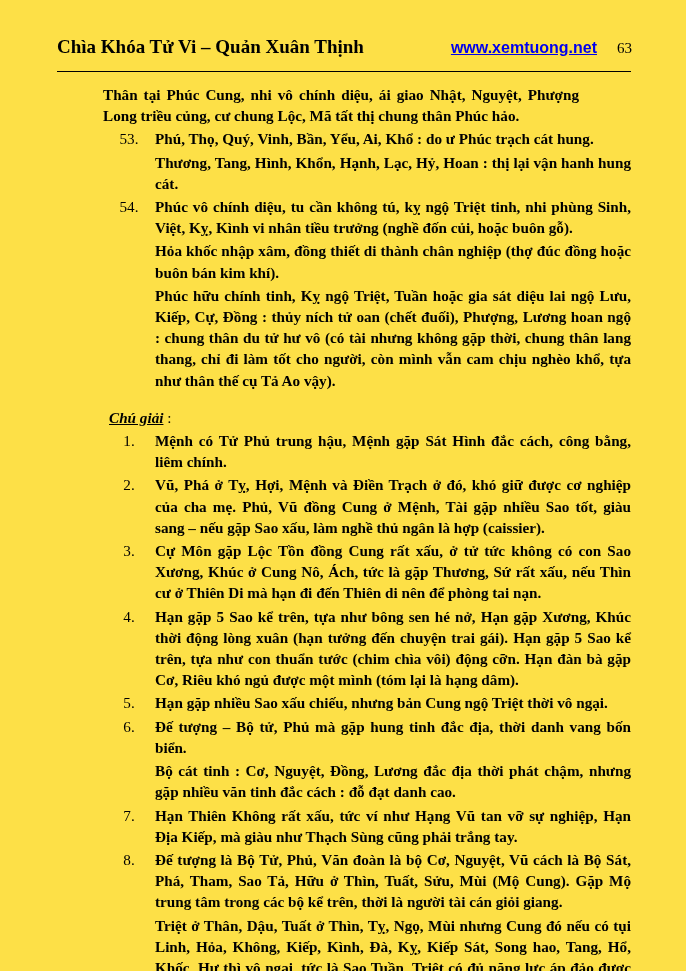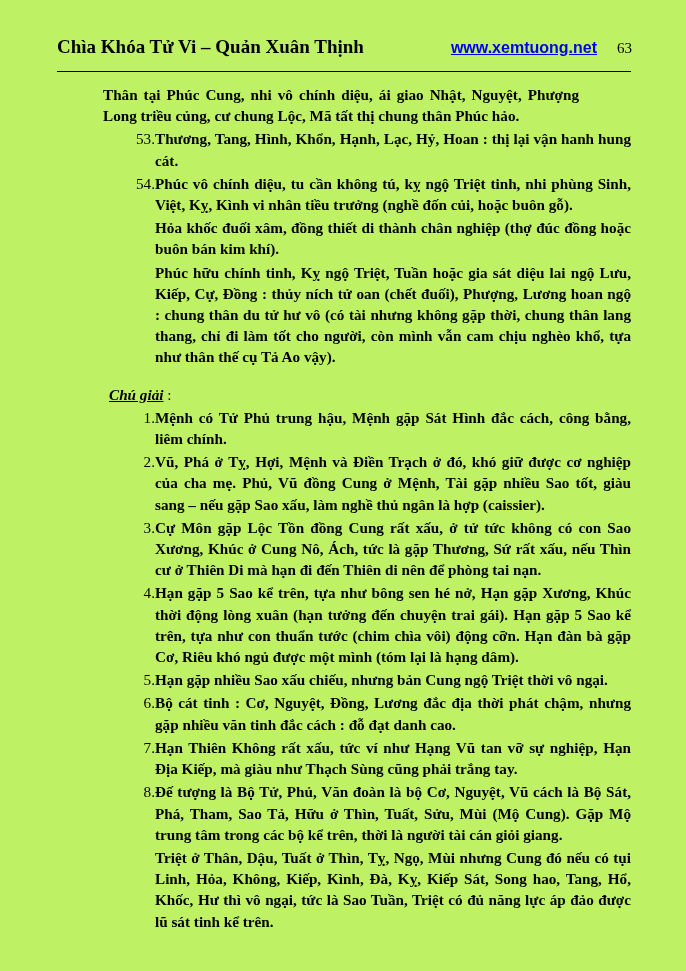--- a/index.html
+++ b/index.html
@@ -1,19 +1,19 @@
 <!DOCTYPE html>
 <html><head>
 <meta charset="utf-8">
 <style>
   html,body{margin:0;padding:0;background:#ffffff;}
   .page{
     position:relative;
     width:686px;height:971px;
-    background:#bef264;
+    background:#fde047;
     font-family:"Liberation Serif", serif;
     color:#000000;
     overflow:hidden;
   }
   .header{
     position:absolute;
     left:57px;right:54px;top:36px;
     display:flex;justify-content:space-between;align-items:baseline;
   }
   .title{
@@ -41,21 +41,21 @@
   .content{
     position:absolute;
     left:103px;top:84px;
     width:528px;
     font-size:15.2px;
     line-height:21.2px;
   }
   .content p{margin:0 0 2px 0;text-align:justify;font-weight:bold;}
   .intro{margin-left:52px;width:476px;}
   .item{display:flex;align-items:flex-start;}
-  .num{flex:0 0 52px;text-align:right;}
+  .num{flex:0 0 52px;text-align:center;}
   .txt{flex:1 1 auto;min-width:0;}
   .notes-heading{margin:14px 0 2px 6px;line-height:21.2px;}
   .notes-heading-label{
     font-weight:bold;font-style:italic;text-decoration:underline;
   }
 </style>
 </head>
 <body>
 
 <div class="page">
@@ -70,29 +70,30 @@
 
   <div class="header-divider"></div>
 
   <div class="content">
 
     <p class="intro">Thân tại Phúc Cung, nhi vô chính diệu, ái giao Nhật, Nguyệt, Phượng Long triều củng, cư chung Lộc, Mã tất thị chung thân Phúc hảo.</p>
 
     <div class="item">
       <div class="num">53.</div>
       <div class="txt">
+        <p>Phú, Thọ, Quý, Vinh, Bần, Yểu, Ai, Khổ : do ư Phúc trạch cát hung.</p>
         <p>Thương, Tang, Hình, Khổn, Hạnh, Lạc, Hỷ, Hoan : thị lại vận hanh hung cát.</p>
       </div>
     </div>
 
     <div class="item">
       <div class="num">54.</div>
       <div class="txt">
         <p>Phúc vô chính diệu, tu cần không tú, kỵ ngộ Triệt tinh, nhi phùng Sinh, Việt, Kỵ, Kình vi nhân tiều trưởng (nghề đốn củi, hoặc buôn gỗ).</p>
-        <p>Hỏa khốc đuối xâm, đồng thiết di thành chân nghiệp (thợ đúc đồng hoặc buôn bán kim khí).</p>
+        <p>Hỏa khốc nhập xâm, đồng thiết di thành chân nghiệp (thợ đúc đồng hoặc buôn bán kim khí).</p>
         <p>Phúc hữu chính tinh, Kỵ ngộ Triệt, Tuần hoặc gia sát diệu lai ngộ Lưu, Kiếp, Cự, Đồng : thủy ních tử oan (chết đuối), Phượng, Lương hoan ngộ : chung thân du tử hư vô (có tài nhưng không gặp thời, chung thân lang thang, chỉ đi làm tốt cho người, còn mình vẫn cam chịu nghèo khổ, tựa như thân thế cụ Tả Ao vậy).</p>
       </div>
     </div>
 
     <div class="notes-heading">
       <span class="notes-heading-label">Chú giải</span><span> :</span>
     </div>
 
     <div class="item">
       <div class="num">1.</div>
@@ -125,20 +126,21 @@
     <div class="item">
       <div class="num">5.</div>
       <div class="txt">
         <p>Hạn gặp nhiều Sao xấu chiếu, nhưng bản Cung ngộ Triệt thời vô ngại.</p>
       </div>
     </div>
 
     <div class="item">
       <div class="num">6.</div>
       <div class="txt">
+        <p>Đế tượng – Bộ tử, Phủ mà gặp hung tinh đắc địa, thời danh vang bốn biển.</p>
         <p>Bộ cát tinh : Cơ, Nguyệt, Đồng, Lương đắc địa thời phát chậm, nhưng gặp nhiều văn tinh đắc cách : đỗ đạt danh cao.</p>
       </div>
     </div>
 
     <div class="item">
       <div class="num">7.</div>
       <div class="txt">
         <p>Hạn Thiên Không rất xấu, tức ví như Hạng Vũ tan vỡ sự nghiệp, Hạn Địa Kiếp, mà giàu như Thạch Sùng cũng phải trắng tay.</p>
       </div>
     </div>

